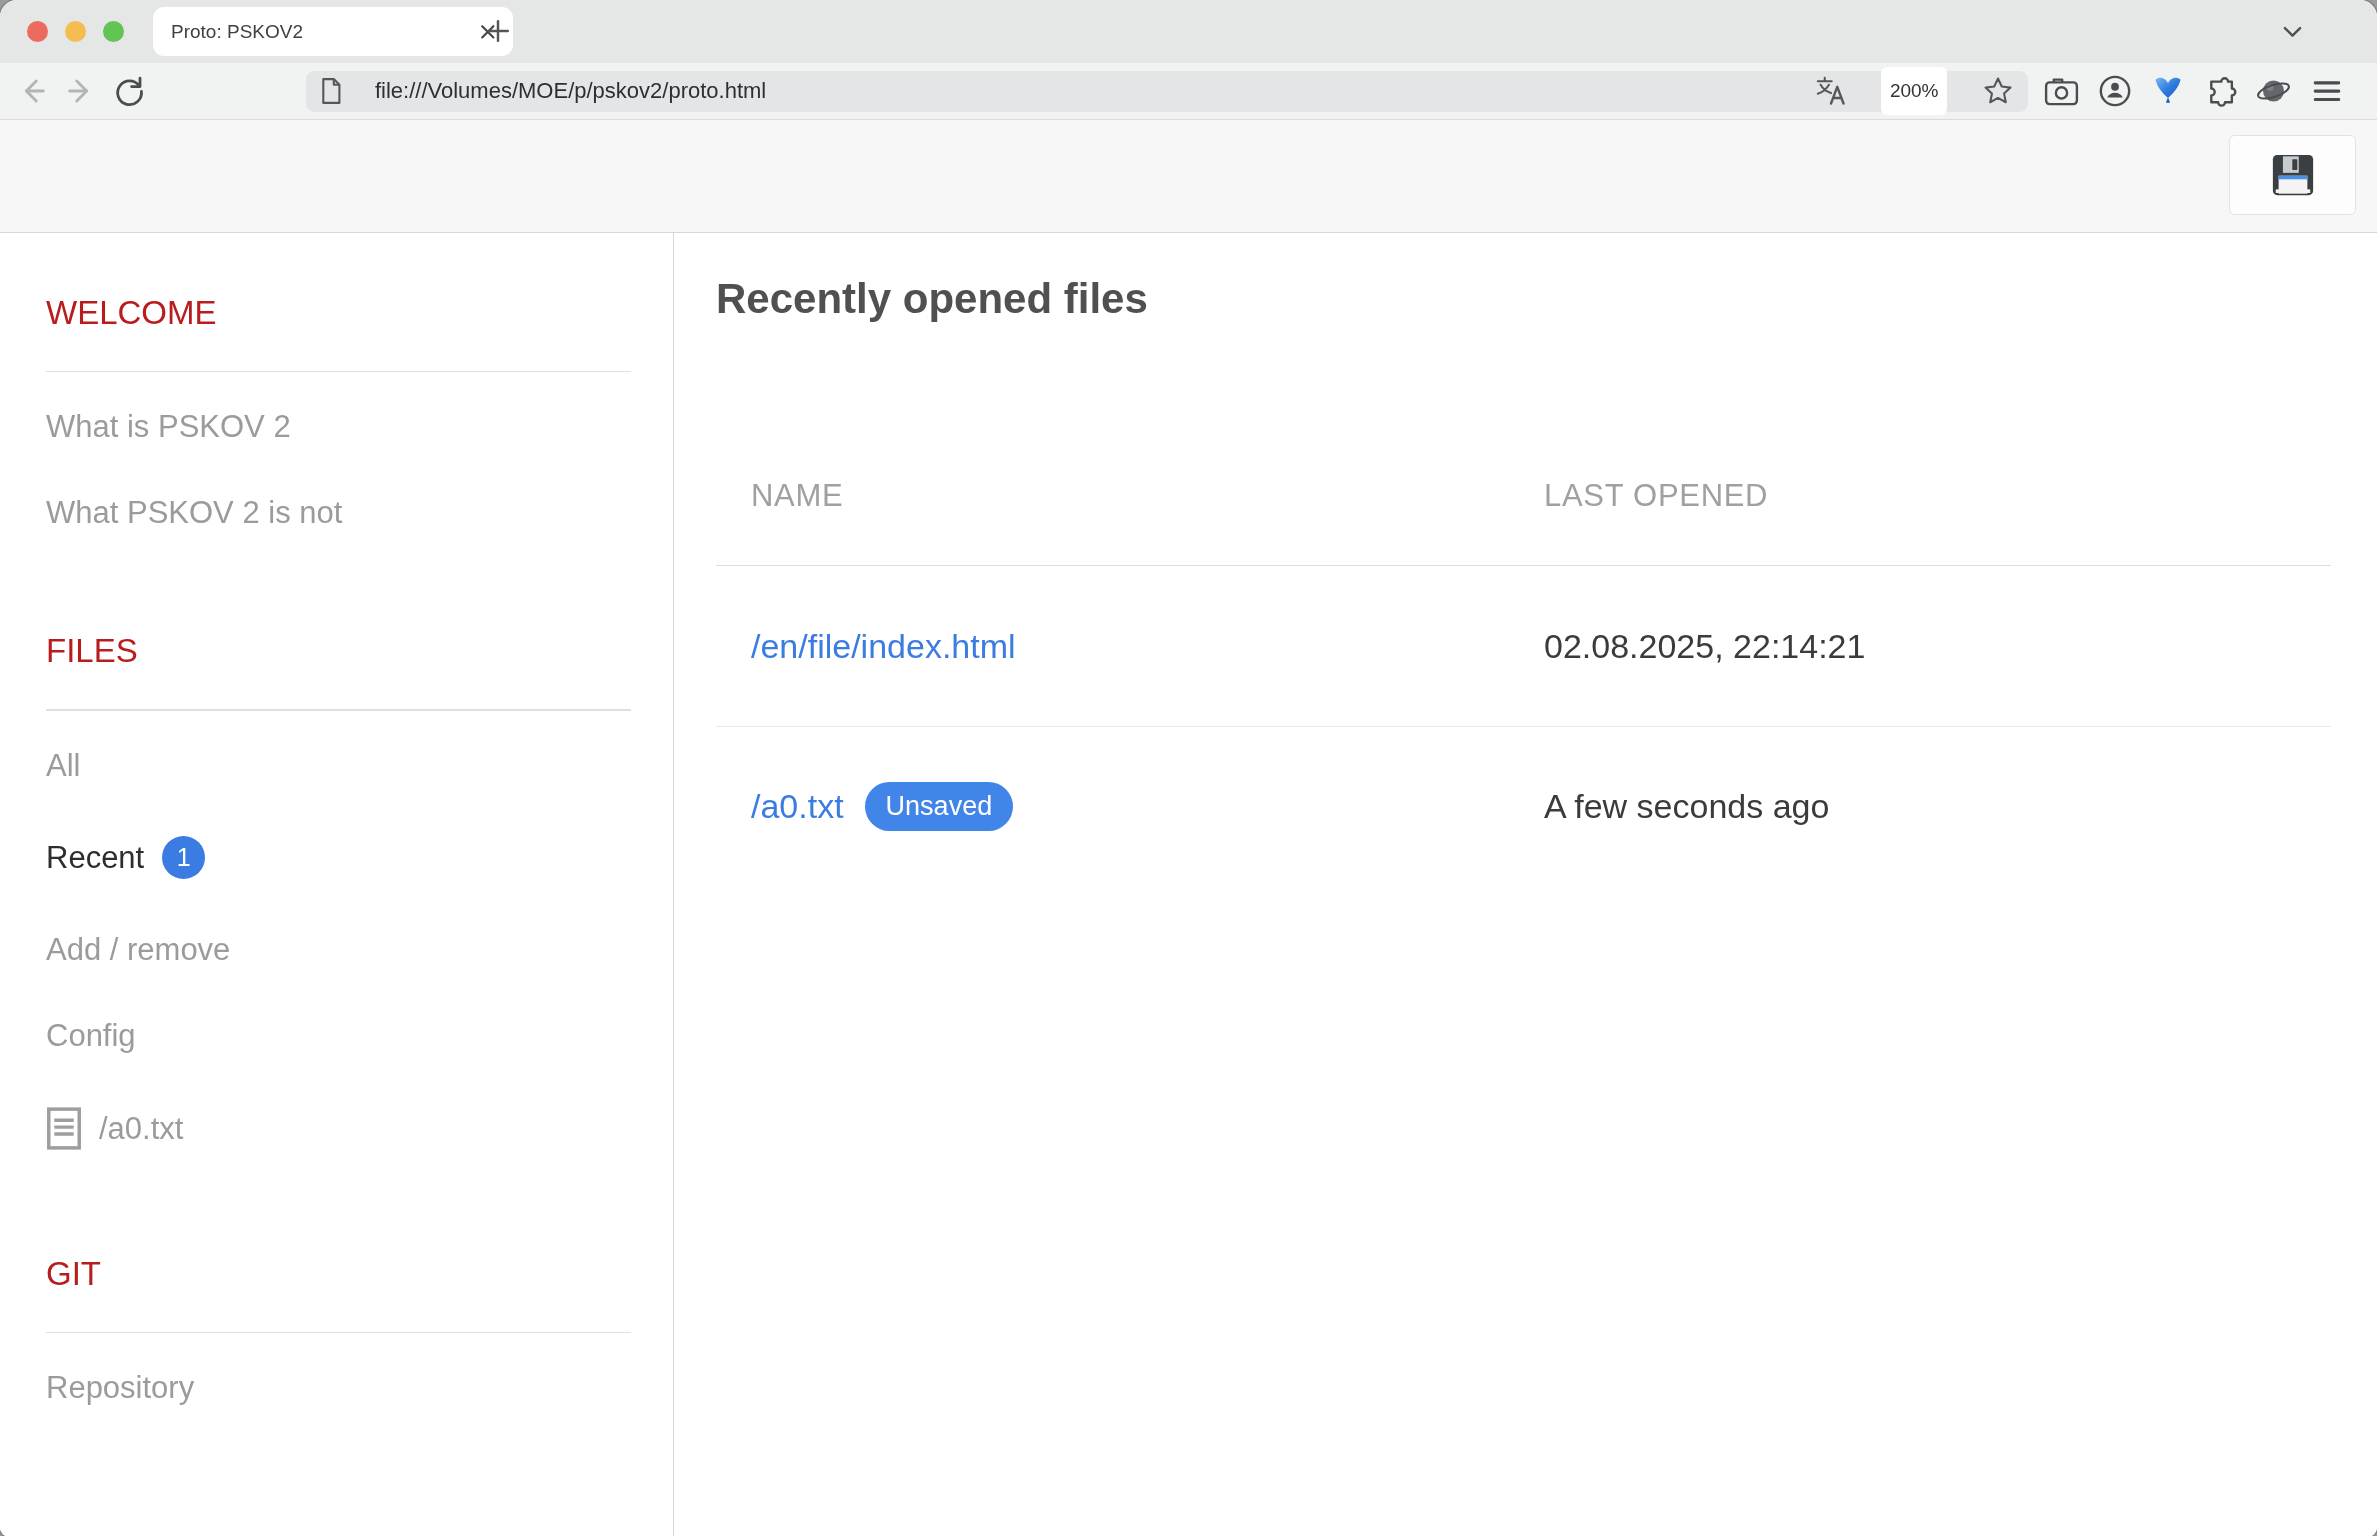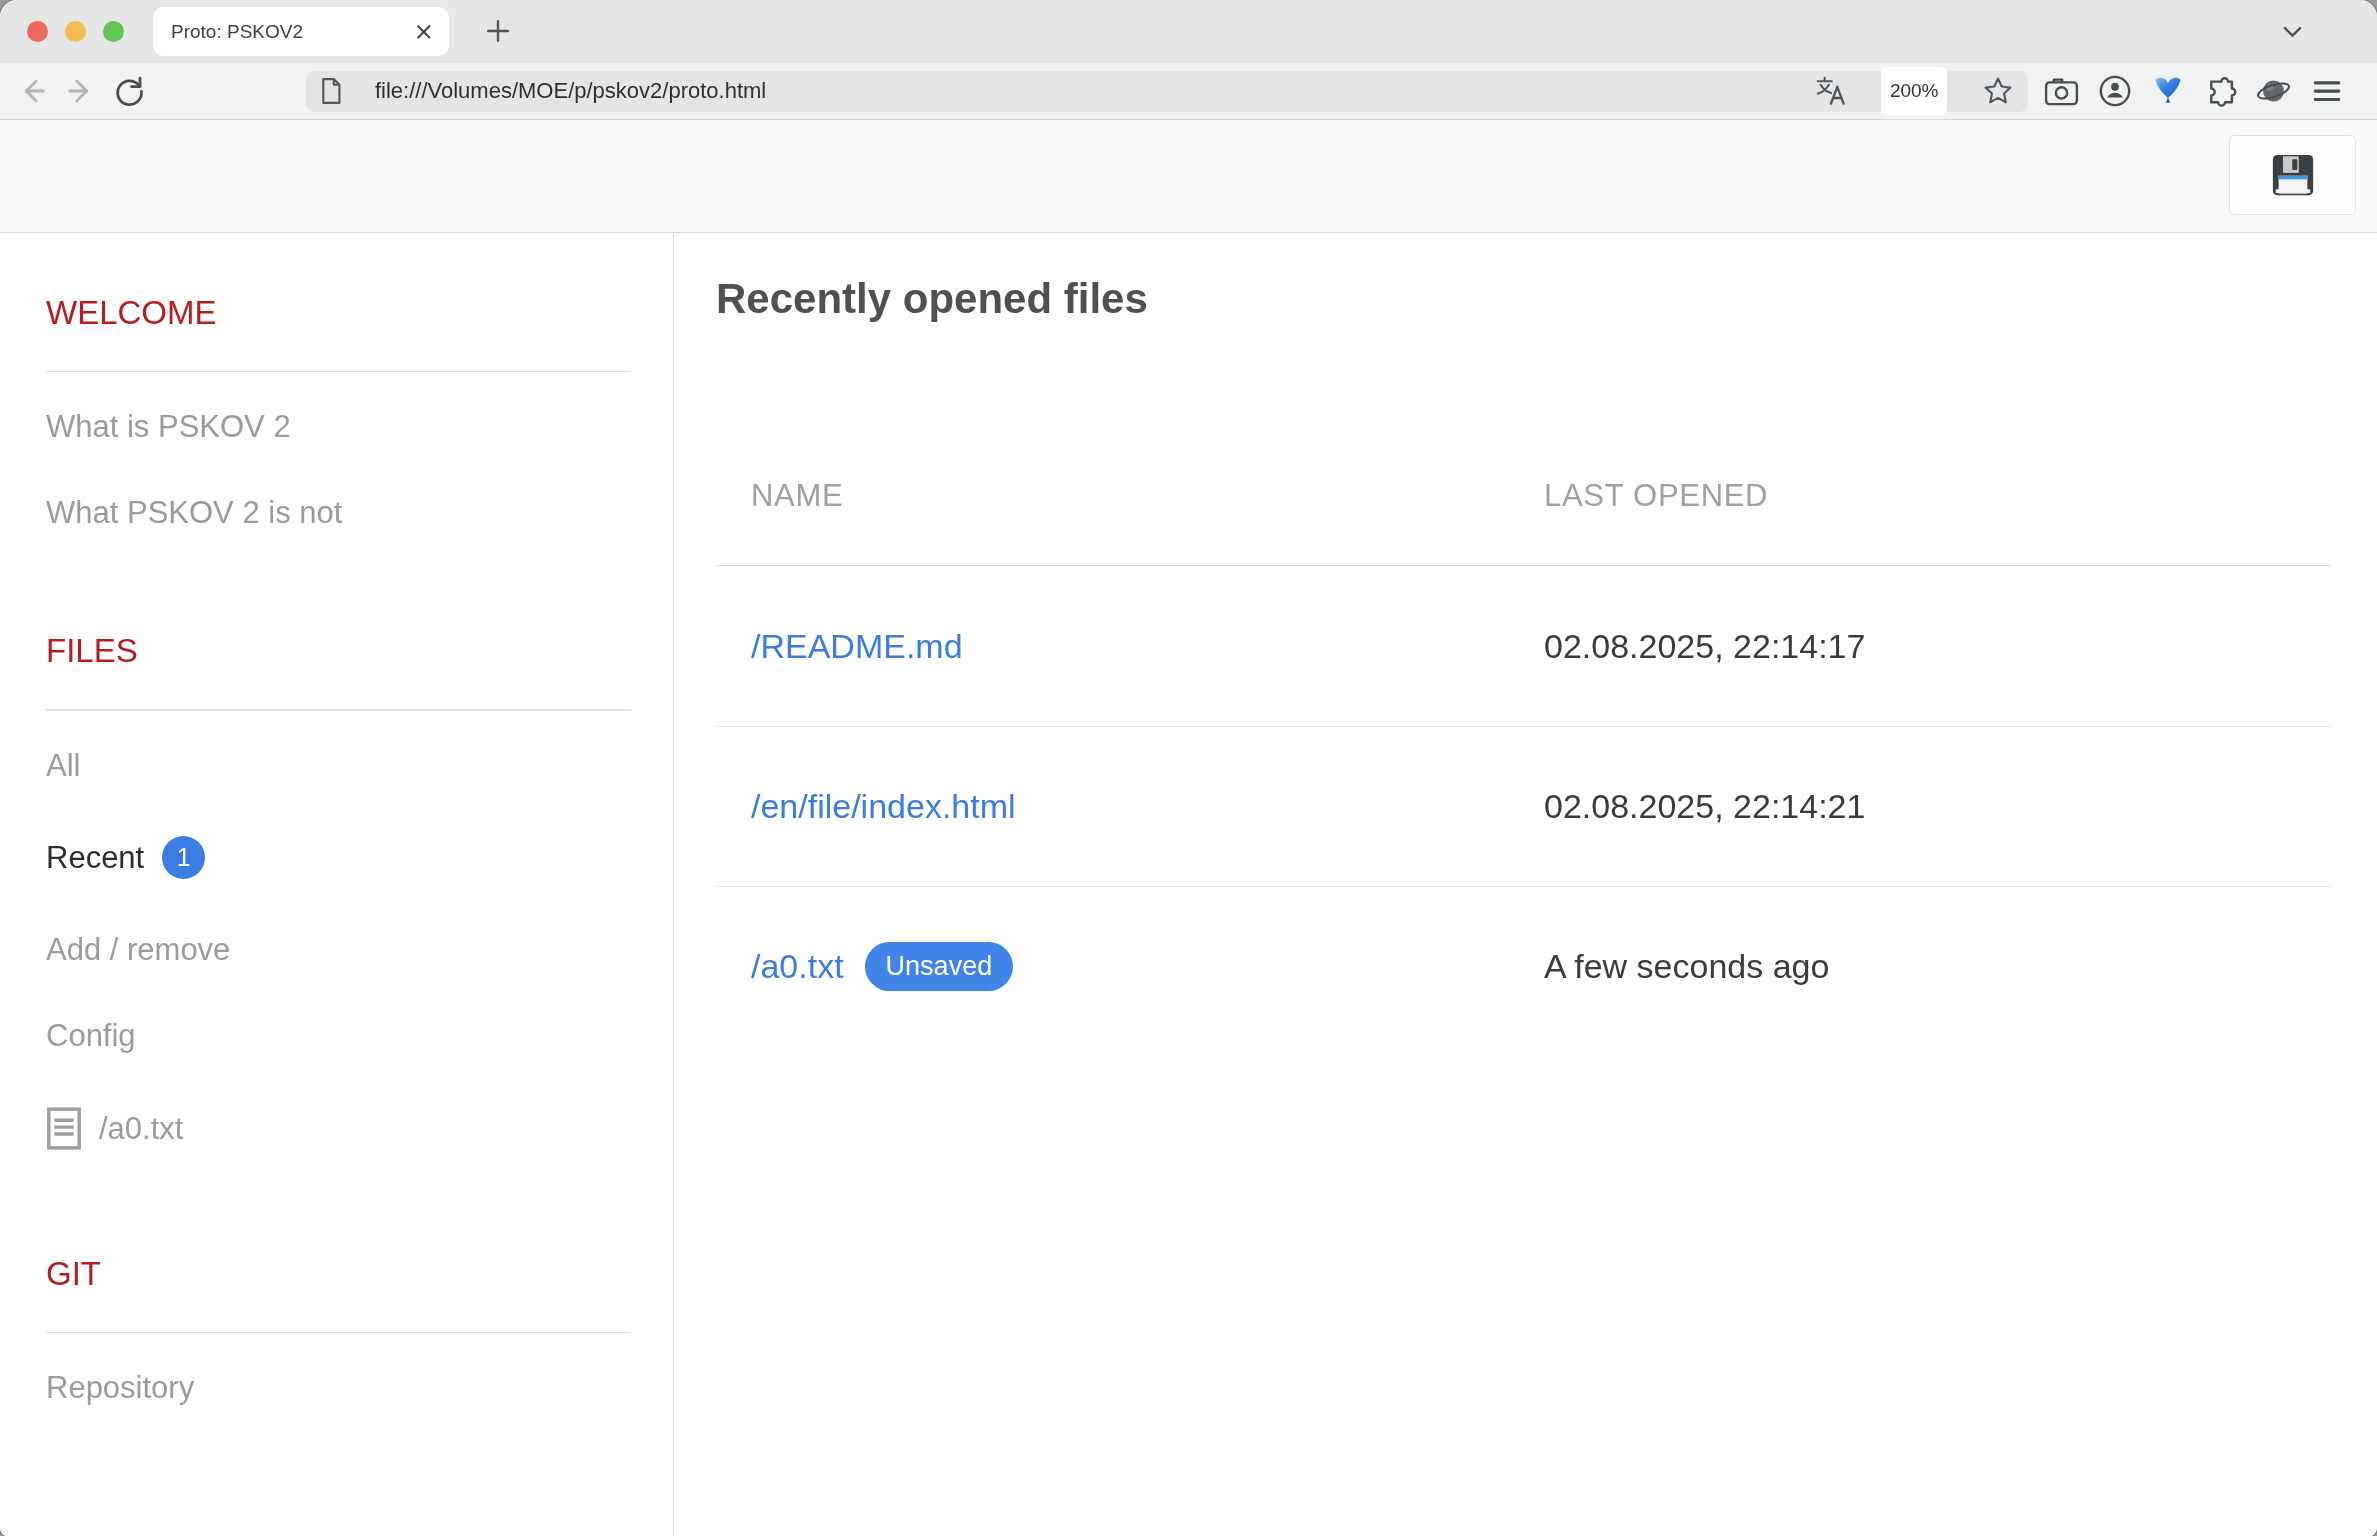--- a/index.html
+++ b/index.html
@@ -19,21 +19,21 @@
   
   .tabstrip{
     height:63px;background:#e5e6e6;position:relative;
   }
   .traffic{position:absolute;top:21px;left:27px;display:flex;gap:17px;}
   .dot{width:21px;height:21px;border-radius:50%;}
   .dot.red{background:#ec6a5e;}
   .dot.yellow{background:#f5bd4f;}
   .dot.green{background:#61c454;}
   .tab{
-    position:absolute;left:153px;top:7px;width:296px;height:49px;
+    position:absolute;left:153px;top:7px;width:360px;height:49px;
     background:#ffffff;border-radius:11.2px;
     display:flex;align-items:center;padding:0 15.4px 0 18px;box-sizing:border-box;
   }
   .tab-title{font-size:19px;color:#3d3f42;flex:1;white-space:nowrap;overflow:hidden;}
   .newtab{
     position:absolute;left:482px;top:15.4px;width:32px;height:32px;
     display:flex;align-items:center;justify-content:center;
   }
   .tabs-chevron{
     position:absolute;right:69px;top:15.4px;width:32px;height:32px;
@@ -315,26 +315,20 @@
 
     <main class="main">
       <h1 class="main-title">Recently opened files</h1>
 
       <div class="table">
         <div class="trow thead">
           <span class="th">NAME</span>
           <span class="th">LAST OPENED</span>
         </div>
 
-        <div class="trow tdata">
-          <span>
-            <a class="file-link" href="#" style="color:#3b7ce2">/README.md</a>
-          </span>
-          <span class="cell-date">02.08.2025, 22:14:17</span>
-        </div>
 
         <div class="trow tdata">
           <span>
             <a class="file-link" href="#" style="color:#3b7ce2">/en/file/index.html</a>
           </span>
           <span class="cell-date">02.08.2025, 22:14:21</span>
         </div>
 
         <div class="trow tdata">
           <span style="display:flex;align-items:center;">

